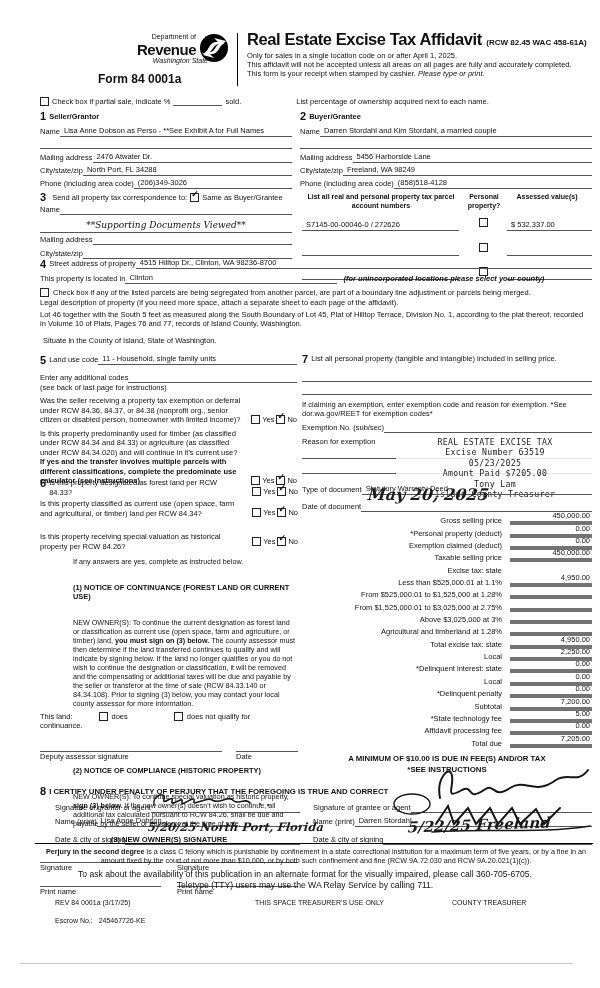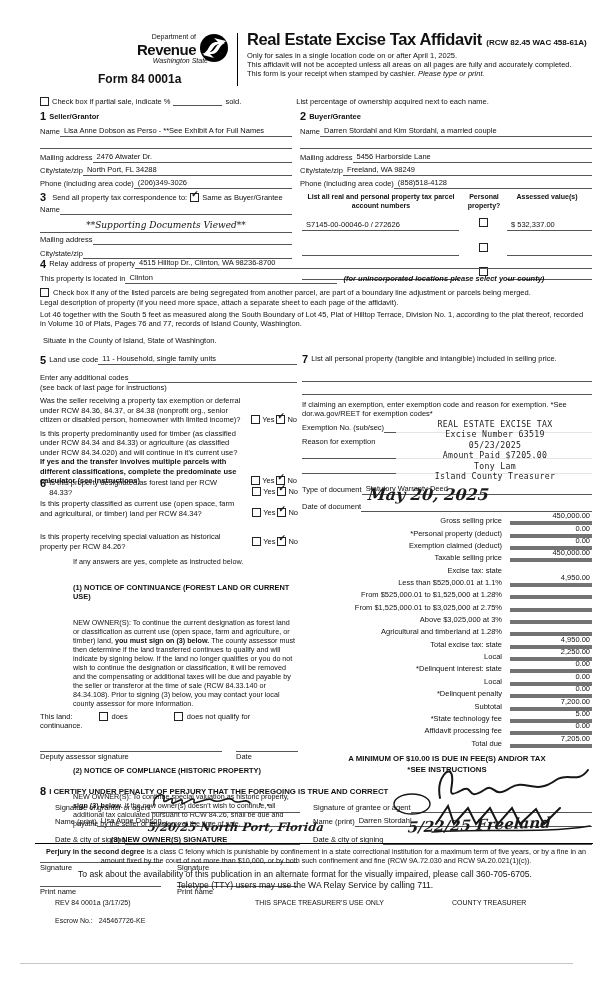--- a/index.html
+++ b/index.html
@@ -154,21 +154,21 @@
     </div>
     <div style="display:flex;align-items:flex-end;margin-top:6px;">
       <div class="fill" style="flex:none;width:150px;"></div>
       <div style="width:56px;text-align:center;"><span class="cb"></span></div>
       <div class="fill" style="flex:none;width:78px;"></div>
     </div>
   </div>
 
   <div class="abs frow" style="left:40px;top:258px;width:552px;">
     <span class="secnum">4</span>
-    <span class="lab">Relay address of property</span>
+    <span class="lab">Street address of property</span>
     <span class="fill">4515 Hilltop Dr., Clinton, WA 98236-8700</span>
   </div>
   <div class="abs frow" style="left:40px;top:273px;width:552px;">
     <span class="lab">This property is located in</span>
     <span class="fill" style="flex:none;width:205px;">Clinton</span>
     <span class="lab b i" style="margin-left:6px;">(for unincorporated locations please select your county)</span>
   </div>
   <div class="abs frow" style="left:40px;top:288px;width:552px;gap:4px;align-items:flex-start;">
     <span class="cb"></span>
     <span class="t7">Check box if any of the listed parcels are being segregated from another parcel, are part of a boundary line adjustment or parcels being merged.</span>
@@ -222,21 +222,21 @@
     <div class="t7" style="margin-top:5px;width:270px;">If claiming an exemption, enter exemption code and reason for exemption.  *See dor.wa.gov/REET for exemption codes*</div>
     <div class="frow" style="margin-top:4px;">
       <span class="lab">Exemption No. (sub/sec)</span>
       <span class="fill"></span>
     </div>
     <div class="t7" style="margin-top:4px;">Reason for exemption</div>
     <div class="fill-line"></div>
     <div class="fill-line" style="height:14px;"></div>
   </div>
 
-  <div class="abs stamp" style="left:396px;top:419px;width:198px;background:rgba(255,255,255,.85);">
+  <div class="abs stamp" style="left:396px;top:437px;width:198px;background:rgba(255,255,255,.85);">
     <div>REAL ESTATE EXCISE TAX</div>
     <div>Excise Number 63519</div>
     <div>05/23/2025</div>
     <div>Amount Paid $7205.00</div>
     <div>Tony Lam</div>
     <div>Island County Treasurer</div>
   </div>
 
   <div class="abs" style="left:40px;top:478px;width:258px;">
     <div class="q" style="margin-top:0;">

